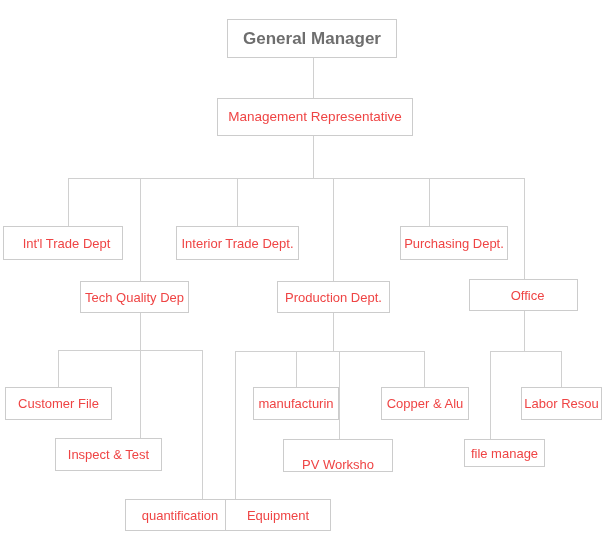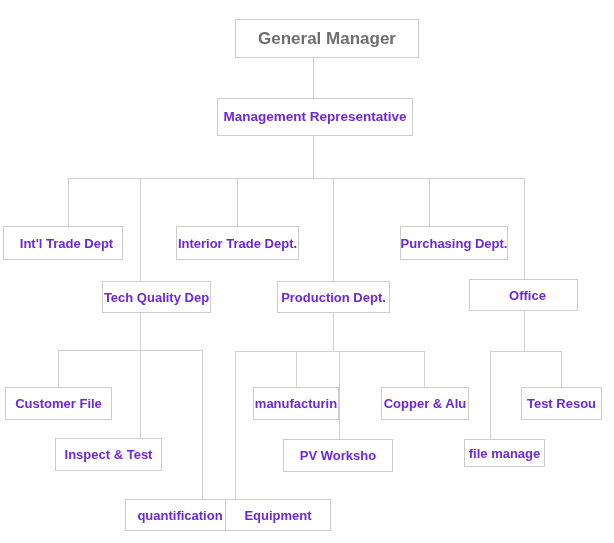--- a/index.html
+++ b/index.html
@@ -14,31 +14,30 @@
     height: 543px;
     background: #ffffff;
     font-family: "Liberation Sans", sans-serif;
     overflow: hidden;
   }
   .node {
     position: absolute;
     box-sizing: border-box;
     border: 1px solid #cccccc;
     background: #ffffff;
-    color: #6d28d9;
+    color: #ef4444;
     font-size: 13px;
     line-height: 1;
     display: flex;
     align-items: center;
     justify-content: center;
     text-align: center;
     white-space: nowrap;
     overflow: hidden;
     z-index: 2;
-    font-weight: bold;
   }
   .node.root {
     font-size: 17px;
     font-weight: bold;
     color: #6e6e6e;
   }
   .node.level2 {
     font-size: 13.5px;
   }
   .connector {
@@ -78,41 +77,41 @@
   <div class="connector v" style="left:235px; top:351px; height:148px;"></div>
   <div class="connector v" style="left:296px; top:351px; height:36px;"></div>
   <div class="connector v" style="left:339px; top:351px; height:88px;"></div>
   <div class="connector v" style="left:424px; top:351px; height:36px;"></div>
 
   <div class="connector v" style="left:524px; top:311px; height:40px;"></div>
   <div class="connector h" style="left:490px; top:351px; width:72px;"></div>
   <div class="connector v" style="left:490px; top:351px; height:88px;"></div>
   <div class="connector v" style="left:561px; top:351px; height:36px;"></div>
 
-  <div class="node root" style="left:235px; top:19px; width:184px; height:39px;text-align:right;">
+  <div class="node root" style="left:227px; top:19px; width:170px; height:39px;text-align:right;">
     <span>General Manager</span>
   </div>
 
   <div class="node level2" style="left:217px; top:98px; width:196px; height:38px;">
     <span>Management Representative</span>
   </div>
 
   <div class="node" style="left:3px; top:226px; width:120px; height:34px;padding-left:7px;">
     <span>Int'l Trade Dept</span>
   </div>
 
   <div class="node" style="left:176px; top:226px; width:123px; height:34px;">
     <span>Interior Trade Dept.</span>
   </div>
 
   <div class="node" style="left:376px; top:226px; width:108px; height:34px;margin-left:24px;">
     <span>Purchasing Dept.</span>
   </div>
 
-  <div class="node" style="left:102px; top:281px; width:109px; height:32px;">
+  <div class="node" style="left:80px; top:281px; width:109px; height:32px;">
     <span>Tech Quality Dep</span>
   </div>
 
   <div class="node" style="left:277px; top:281px; width:113px; height:32px;">
     <span>Production Dept.</span>
   </div>
 
   <div class="node" style="left:469px; top:279px; width:109px; height:32px;padding-left:8px;">
     <span>Office</span>
   </div>
@@ -126,33 +125,33 @@
   </div>
 
   <div class="node" style="left:105px; top:499px; width:110px; height:32px;margin-left:20px;">
     <span>quantification</span>
   </div>
 
   <div class="node" style="left:253px; top:387px; width:86px; height:33px;">
     <span>manufacturin</span>
   </div>
 
-  <div class="node" style="left:283px; top:439px; width:110px; height:33px;">
+  <div class="node" style="left:283px; top:439px; width:110px; height:33px;align-items:flex-end;">
     <span>PV Worksho</span>
   </div>
 
   <div class="node" style="left:381px; top:387px; width:88px; height:33px;">
     <span>Copper &amp; Alu</span>
   </div>
 
   <div class="node" style="left:225px; top:499px; width:106px; height:32px;">
     <span>Equipment</span>
   </div>
 
   <div class="node" style="left:464px; top:439px; width:81px; height:28px;">
     <span>file manage</span>
   </div>
 
   <div class="node" style="left:521px; top:387px; width:81px; height:33px;">
-    <span>Test Resou</span>
+    <span>Labor Resou</span>
   </div>
 
 </div>
 
 </body></html>

